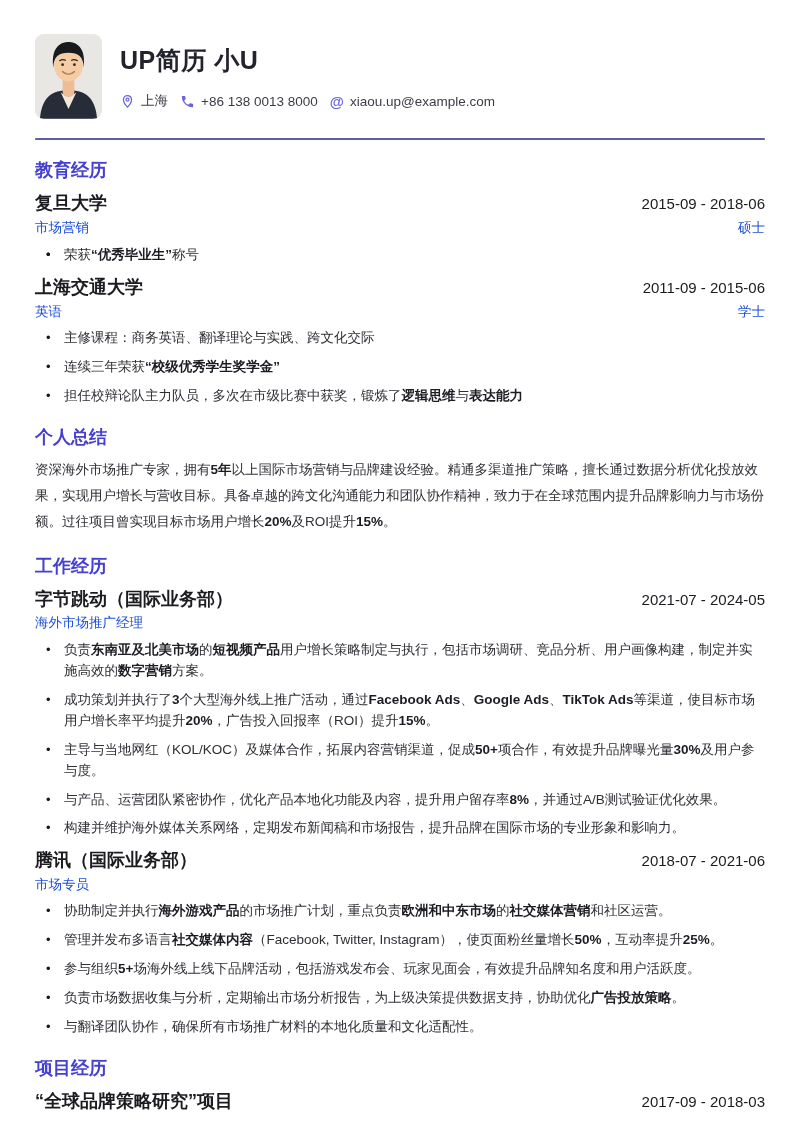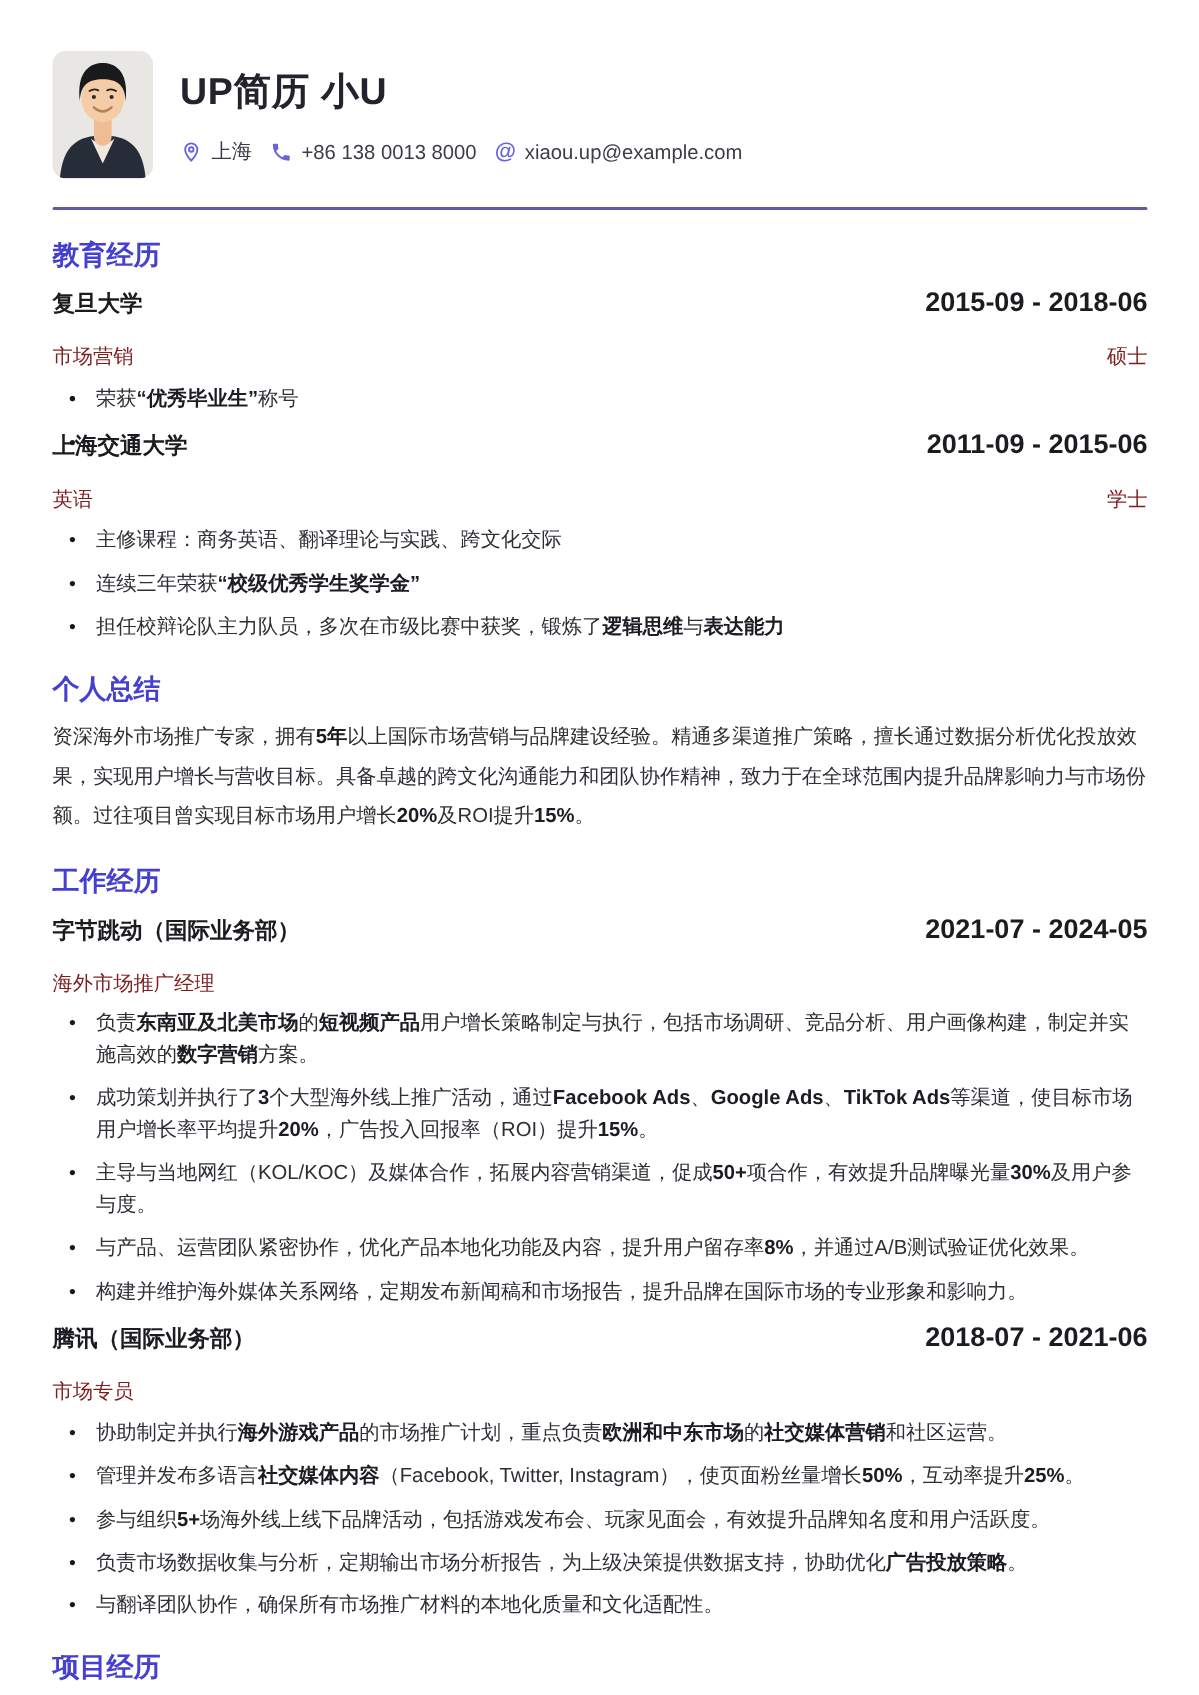--- a/index.html
+++ b/index.html
@@ -49,25 +49,25 @@
   }
 
   
   .section { margin-top: 19px; }
   .section-title {
     font-size: 18px; font-weight: 700; color: #4540cf;
     line-height: 1.3;
   }
   .entry { margin-top: 9px; }
   .entry-head { display: flex; justify-content: space-between; align-items: baseline; }
-  .entry-title { font-size: 15px; font-weight: 700; color: #1b1b20; line-height: 1.4; }
-  .entry-date  { font-size: 18px; font-weight: 700; color: #1b1b20; white-space: nowrap; }
+  .entry-title { font-size: 18px; font-weight: 700; color: #1b1b20; line-height: 1.4; }
+  .entry-date  { font-size: 15px; font-weight: 400; color: #1b1b20; white-space: nowrap; }
   .entry-subrow {
     display: flex; justify-content: space-between; align-items: baseline;
-    font-size: 13.5px; color: #7f1d1d; margin-top: 16px; line-height: 1.4;
+    font-size: 13.5px; color: #1d4ed8; margin-top: 2px; line-height: 1.4;
   }
   .bullets { margin: 7px 0 0 0; padding: 0; list-style: none; }
   .bullet {
     position: relative;
     padding-left: 29px;
     font-size: 13.5px; line-height: 1.55;
     margin-bottom: 8px;
     color: #2e2e35;
   }
   .bullet .marker {

